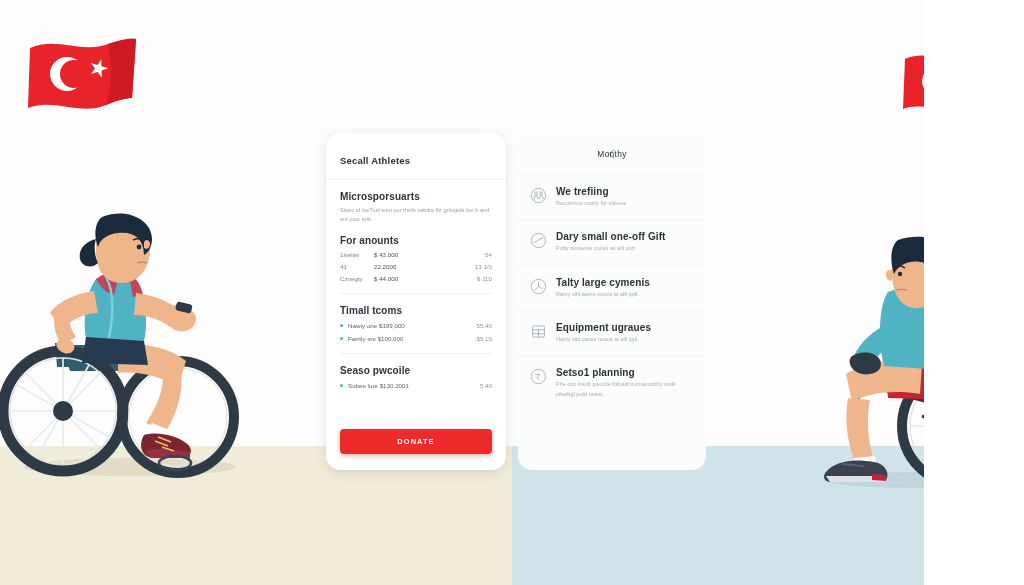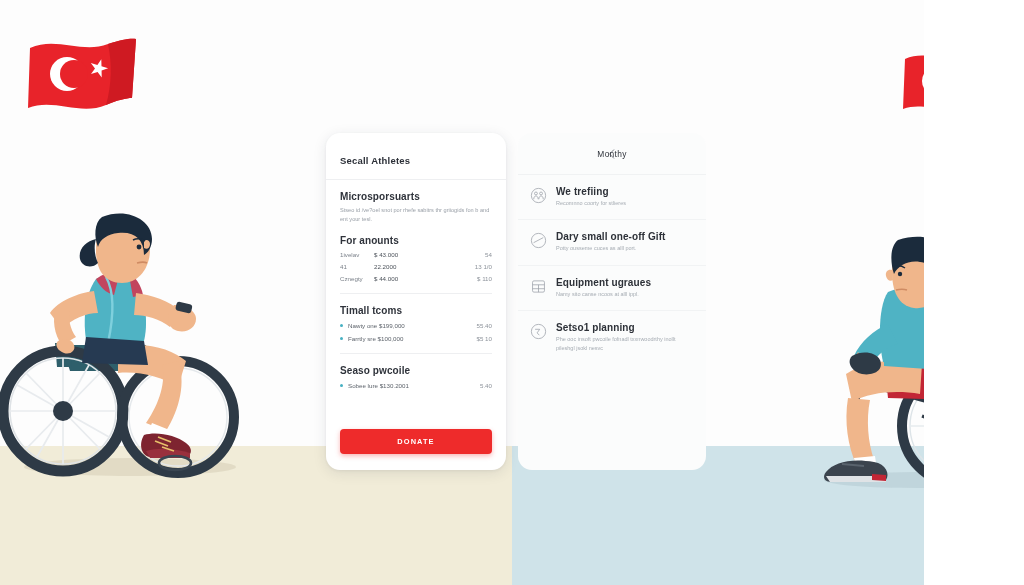--- a/index.html
+++ b/index.html
@@ -376,20 +376,33 @@
           <path d="M4.2 12.6 L15.6 6.6"></path>
         </svg>
       </span>
       <span class="li-body">
         <span class="li-title" style="display:block">Dary small one-off Gift</span>
         <span class="li-desc" style="display:block">Potty ousseme  cuces as alll port.</span>
       </span>
     </div>
 
 
+    <div class="list-item">
+      <span class="li-icon">
+        <svg viewBox="0 0 20 20" width="17" height="17" fill="none" stroke="currentColor" stroke-width=".9">
+          <circle cx="10" cy="10" r="8.4"></circle>
+          <path d="M10 4.6 L10 10 L14 12.6"></path>
+          <path d="M10 10 L5.4 14.6"></path>
+        </svg>
+      </span>
+      <span class="li-body">
+        <span class="li-title" style="display:block">Talty large cymenis</span>
+        <span class="li-desc" style="display:block">Ramy vihl.aerne  nooos at alfl ppft.</span>
+      </span>
+    </div>
 
     <div class="list-item">
       <span class="li-icon">
         <svg viewBox="0 0 20 20" width="17" height="17" fill="none" stroke="currentColor" stroke-width=".9">
           <rect x="3" y="3.4" width="14" height="13.2" rx="1.6"></rect>
           <path d="M3 8 L17 8"></path>
             <path d="M3 12.6 L17 12.6"></path>
             <path d="M10 8 L10 16.6"></path>
         </svg>
       </span>

